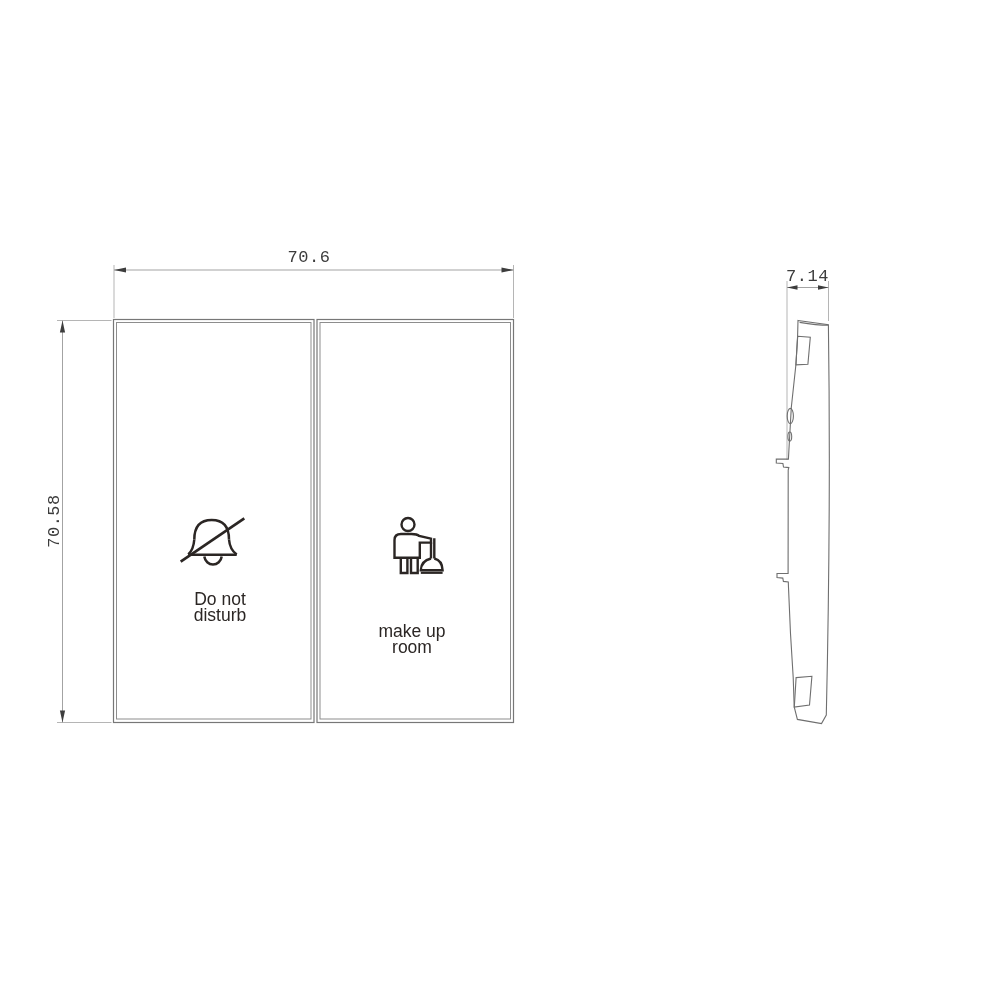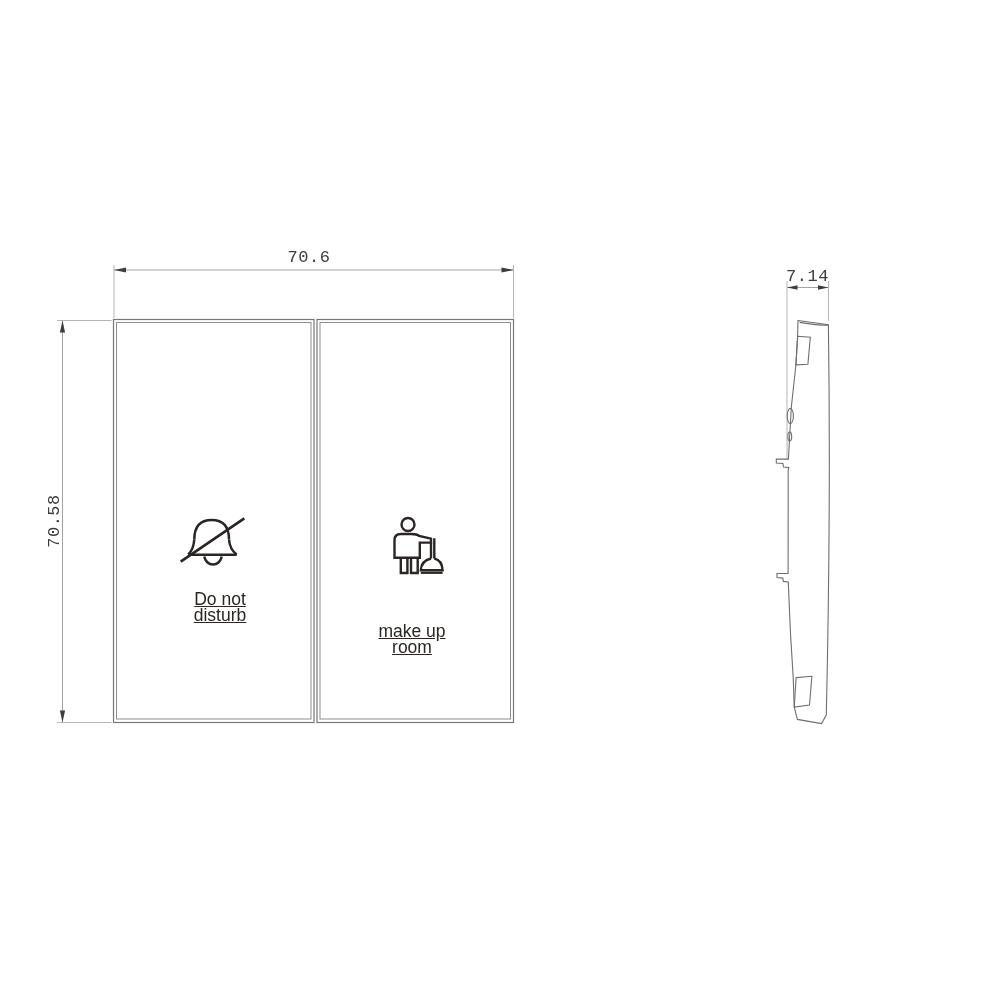--- a/index.html
+++ b/index.html
@@ -26,21 +26,20 @@
   .ink{stroke:#2b2624;fill:none;}
   .btn-label{
     position:absolute;
     transform:translateX(-50%);
     text-align:center;
     color:#2b2624;
     font-family:"Liberation Sans",sans-serif;
     font-size:17.5px;
     line-height:15.5px;
     white-space:nowrap;
-    text-decoration:underline;
   }
 </style>
 </head>
 <body>
 
 <div class="canvas">
 
   <svg width="1000" height="1000" viewBox="0 0 1000 1000">
 
     <g>

